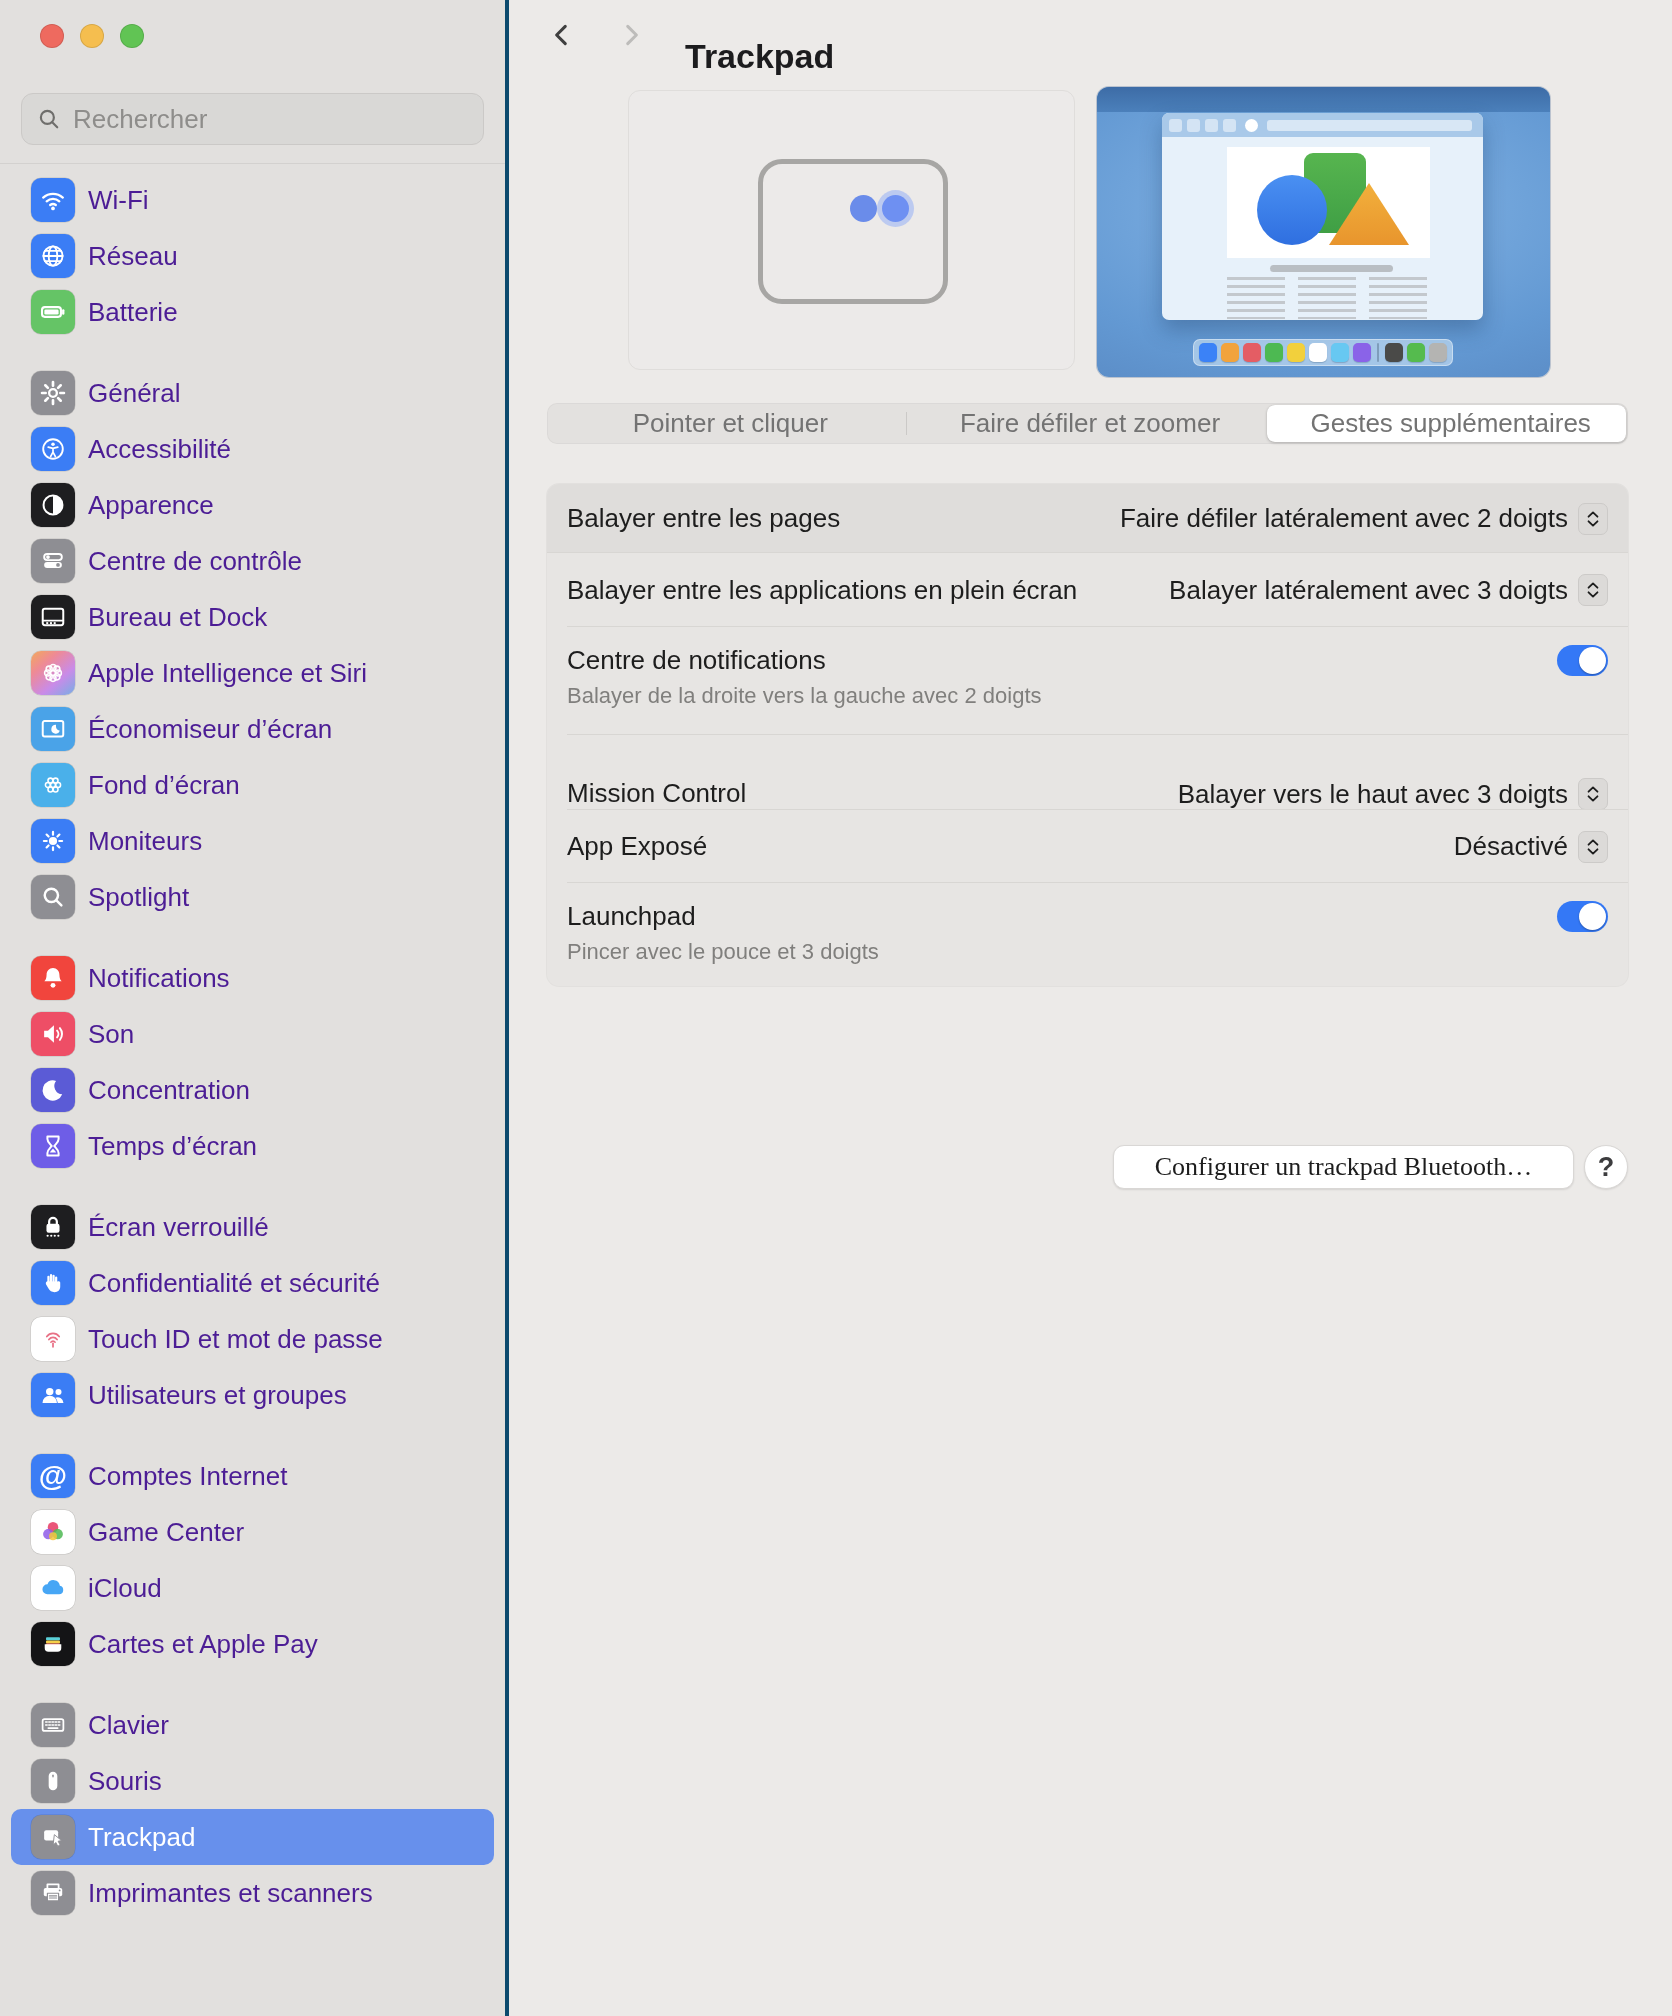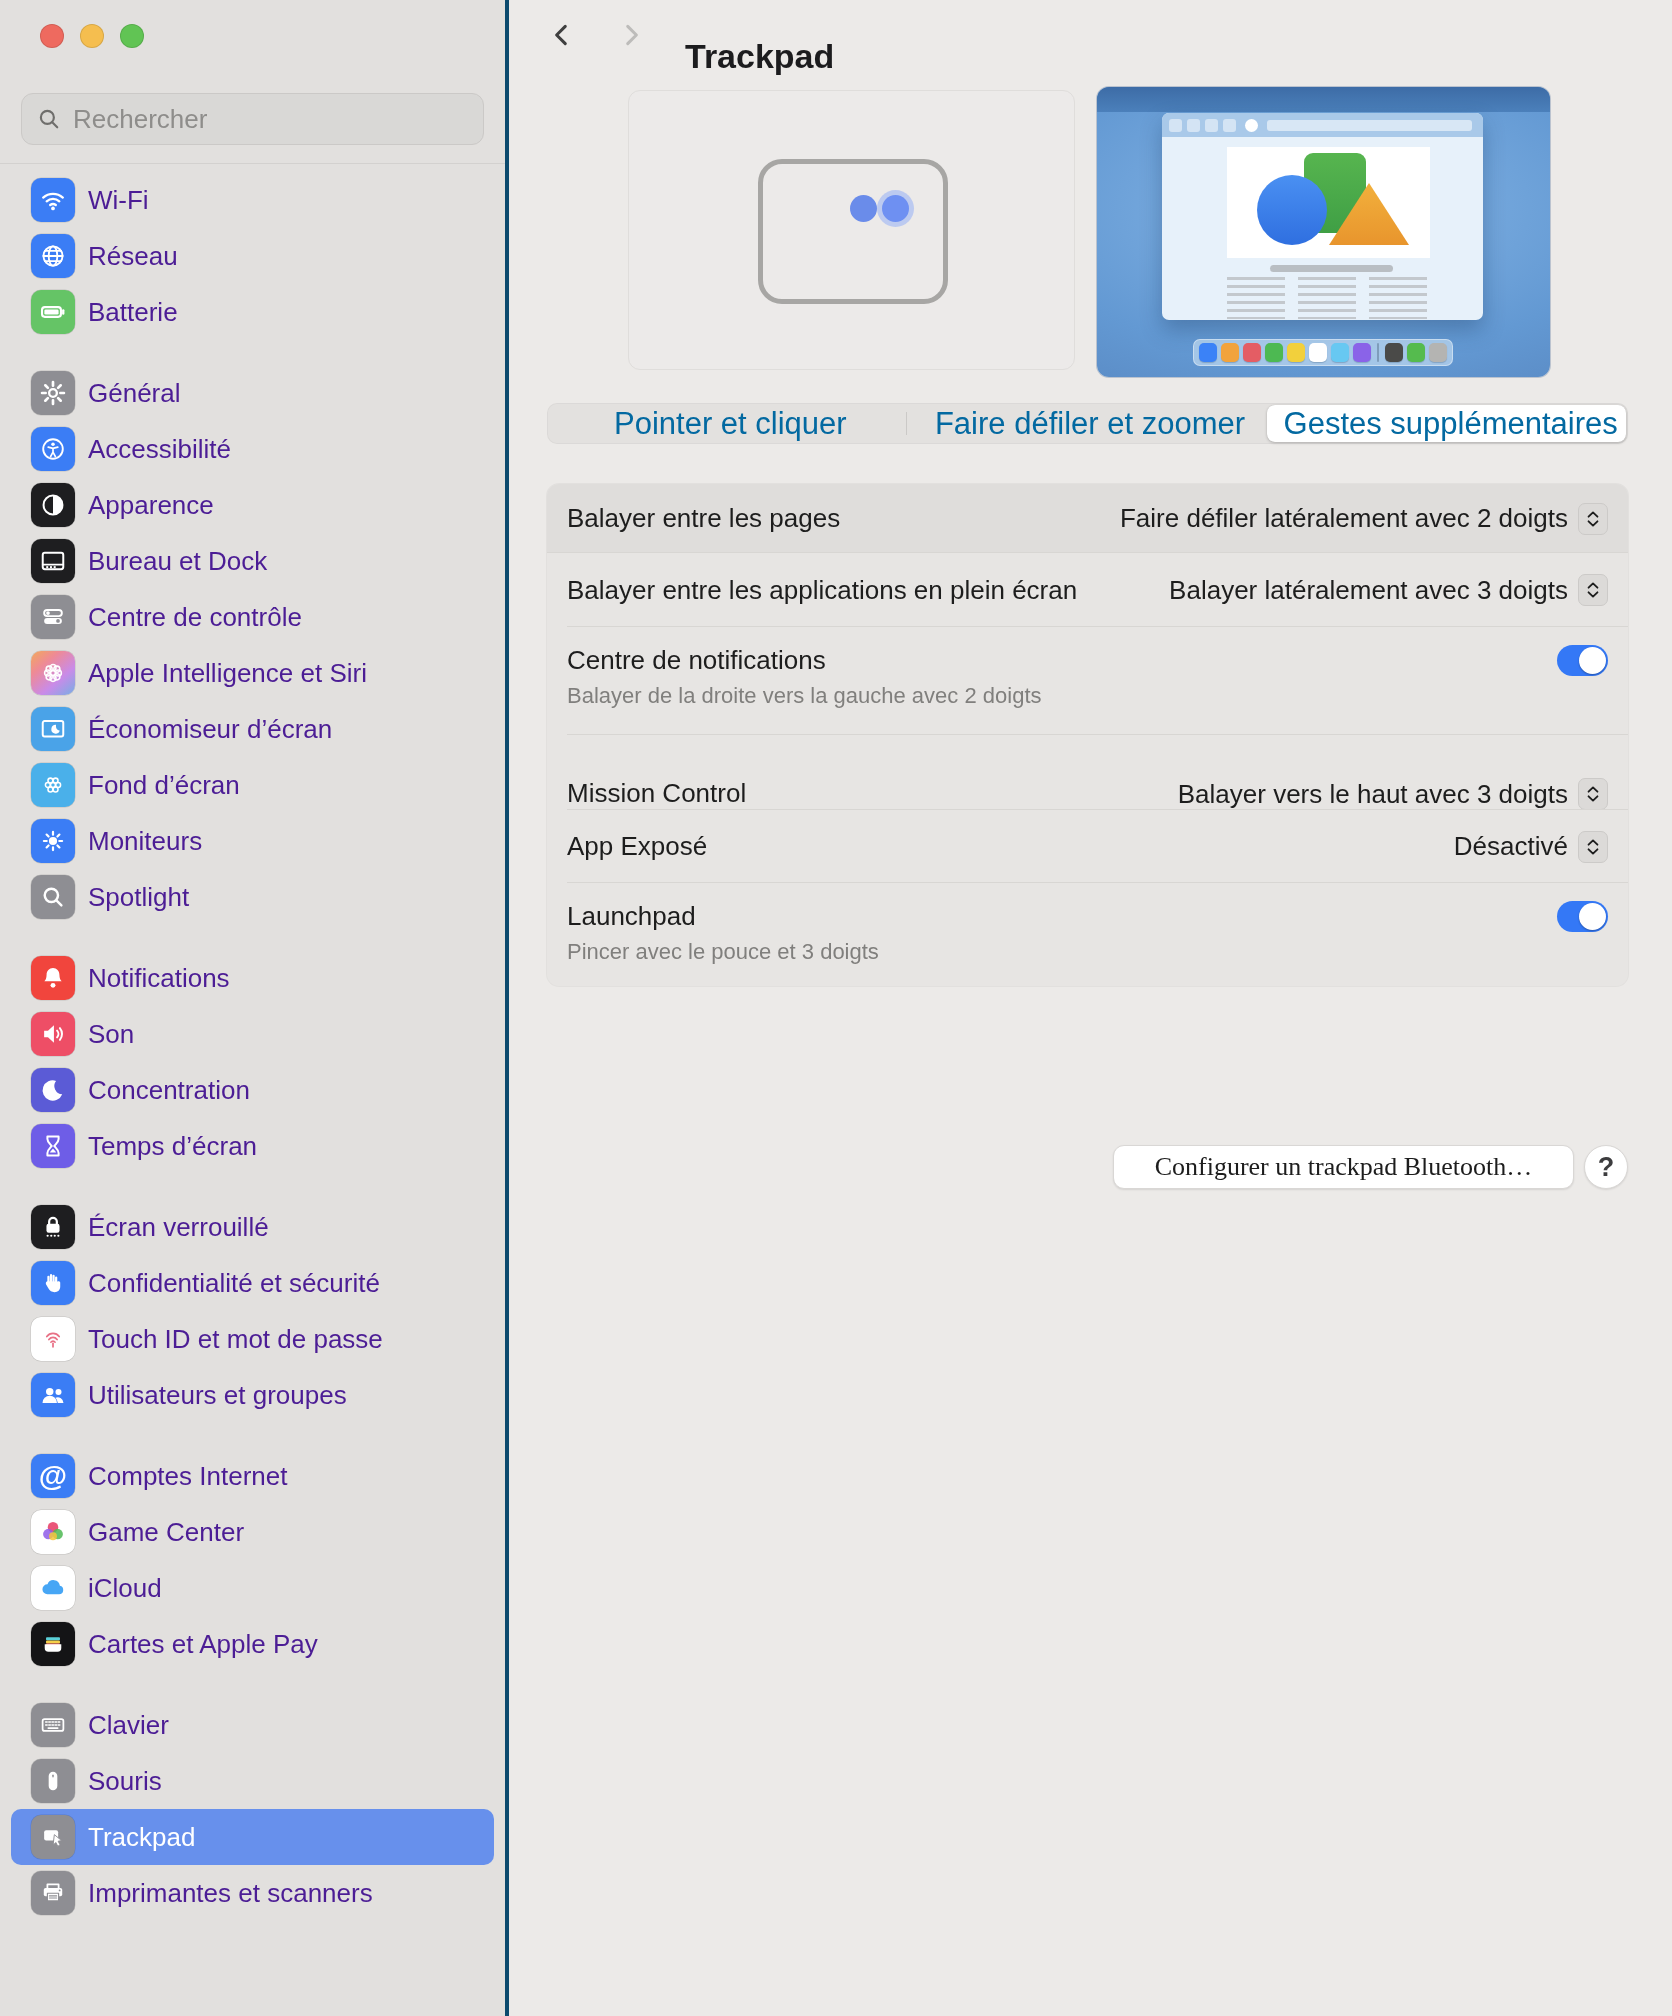--- a/index.html
+++ b/index.html
@@ -54,21 +54,21 @@
   .v-tri{position:absolute;left:102px;top:36px;width:80px;height:62px;background:linear-gradient(180deg,#F2B03C,#E8952D);clip-path:polygon(50% 0,100% 100%,0 100%);}
   .v-caption{position:absolute;left:108px;top:152px;width:123px;height:7px;border-radius:4px;background:#B9BEC3;}
   .v-cols{position:absolute;left:65px;top:164px;display:flex;gap:13px;}
   .v-cols i{display:block;width:58px;height:42px;background:repeating-linear-gradient(180deg,#C3C8CD 0 3px,transparent 3px 8px);}
   .v-dock{position:absolute;left:96px;top:252px;width:260px;height:27px;border-radius:7px;box-sizing:border-box;
     background:rgba(219,236,249,.55);border:1px solid rgba(255,255,255,.4);display:flex;align-items:center;gap:4px;padding:0 5px;}
   .dk{width:19px;height:19px;border-radius:5px;box-shadow:0 1px 1px rgba(0,30,60,.2);}
   .dk-sep{width:2px;height:19px;background:rgba(70,95,120,.4);border-radius:1px;margin:0 2px;box-shadow:none;}
   
   .tabs{position:absolute;left:41px;top:403px;width:1081px;height:41px;background:#E3E1DF;border-radius:10px;display:flex;align-items:stretch;box-shadow:inset 0 0 0 1px rgba(0,0,0,.03);}
-  .tab{flex:1;display:flex;align-items:center;justify-content:center;font-size:31px;color:#0369a1;border-radius:8px;padding-left:8px;}
+  .tab{flex:1;display:flex;align-items:center;justify-content:center;font-size:26px;color:#737373;border-radius:8px;padding-left:8px;}
   .tab.sel{background:#FFFFFF;margin:2px;font-weight:500;box-shadow:0 1px 3px rgba(0,0,0,.22),0 0 1px rgba(0,0,0,.12);}
   .tab-div{width:1px;background:#CBC9C7;margin:9px 0;}
   
   .card{position:absolute;left:41px;top:484px;width:1081px;background:#E7E5E3;border-radius:12px;box-shadow:0 0 0 1px rgba(0,0,0,.04);}
   .row{position:relative;display:flex;align-items:center;padding:0 20px;box-sizing:border-box;}
   .row.shaded{background:#DFDDDB;border-radius:12px 12px 0 0;}
   .row:not(:last-child)::after{content:"";position:absolute;left:20px;right:0;bottom:0;height:1px;background:#D8D6D3;}
   .row.shaded::after{left:0;}
   .row.has-sub{align-items:flex-start;padding-top:17px;}
   .row-main{display:flex;flex-direction:column;justify-content:center;}
@@ -164,41 +164,41 @@
           <div class="side-item">
             <span class="app-icon" style="background: rgb(30, 30, 32);">
               <svg viewBox="0 0 24 24" fill="none" stroke="#fff" stroke-width="2" stroke-linecap="round" stroke-linejoin="round">
                 <circle cx="12" cy="12" r="8.1" stroke-width="1.7"></circle>
                 <path d="M12 3.9a8.1 8.1 0 0 1 0 16.2z" fill="#fff" stroke="none"></path>
               </svg>
             </span>
             <span class="side-label">Apparence</span>
           </div>
           <div class="side-item">
+            <span class="app-icon" style="background: rgb(142, 142, 147);">
+              <svg viewBox="0 0 24 24" fill="none" stroke="#fff" stroke-width="2" stroke-linecap="round" stroke-linejoin="round">
+                <rect x="4.4" y="6" width="15.2" height="5.2" rx="2.6" stroke-width="1.6"></rect>
+                <circle cx="7.7" cy="8.6" r="1.6" fill="#fff" stroke="none"></circle>
+                <rect x="4.4" y="12.8" width="15.2" height="5.2" rx="2.6" fill="#fff" stroke="none"></rect>
+                <circle cx="16.3" cy="15.4" r="1.6" fill="#8E8E93" stroke="none"></circle>
+              </svg>
+            </span>
+            <span class="side-label">Centre de contrôle</span>
+          </div>
+          <div class="side-item">
             <span class="app-icon" style="background: rgb(30, 30, 32);">
               <svg viewBox="0 0 24 24" fill="none" stroke="#fff" stroke-width="2" stroke-linecap="round" stroke-linejoin="round">
                 <rect x="3.2" y="5" width="17.6" height="14" rx="1.8" stroke-width="1.7"></rect>
                 <path d="M3.2 15.2h17.6" stroke-width="1.5"></path>
                 <rect x="6.2" y="16.4" width="1.7" height="1.7" fill="#fff" stroke="none"></rect>
                 <rect x="9.4" y="16.4" width="1.7" height="1.7" fill="#fff" stroke="none"></rect>
                 <rect x="12.6" y="16.4" width="1.7" height="1.7" fill="#fff" stroke="none"></rect>
               </svg>
             </span>
             <span class="side-label">Bureau et Dock</span>
-          </div>
-          <div class="side-item">
-            <span class="app-icon" style="background: rgb(142, 142, 147);">
-              <svg viewBox="0 0 24 24" fill="none" stroke="#fff" stroke-width="2" stroke-linecap="round" stroke-linejoin="round">
-                <rect x="4.4" y="6" width="15.2" height="5.2" rx="2.6" stroke-width="1.6"></rect>
-                <circle cx="7.7" cy="8.6" r="1.6" fill="#fff" stroke="none"></circle>
-                <rect x="4.4" y="12.8" width="15.2" height="5.2" rx="2.6" fill="#fff" stroke="none"></rect>
-                <circle cx="16.3" cy="15.4" r="1.6" fill="#8E8E93" stroke="none"></circle>
-              </svg>
-            </span>
-            <span class="side-label">Centre de contrôle</span>
           </div>
           <div class="side-item">
             <span class="app-icon" style="background: linear-gradient(140deg, rgb(242, 169, 92) 0%, rgb(238, 138, 150) 30%, rgb(201, 139, 232) 65%, rgb(119, 174, 228) 100%);">
               <svg viewBox="0 0 24 24" fill="none" stroke="#fff" stroke-width="2" stroke-linecap="round" stroke-linejoin="round">
                 <g stroke-width="1.3">
                   <circle cx="12" cy="7.4" r="2.6"></circle>
                   <circle cx="15.3" cy="8.7" r="2.6"></circle>
                   <circle cx="16.6" cy="12" r="2.6"></circle>
                   <circle cx="15.3" cy="15.3" r="2.6"></circle>
                   <circle cx="12" cy="16.6" r="2.6"></circle>

